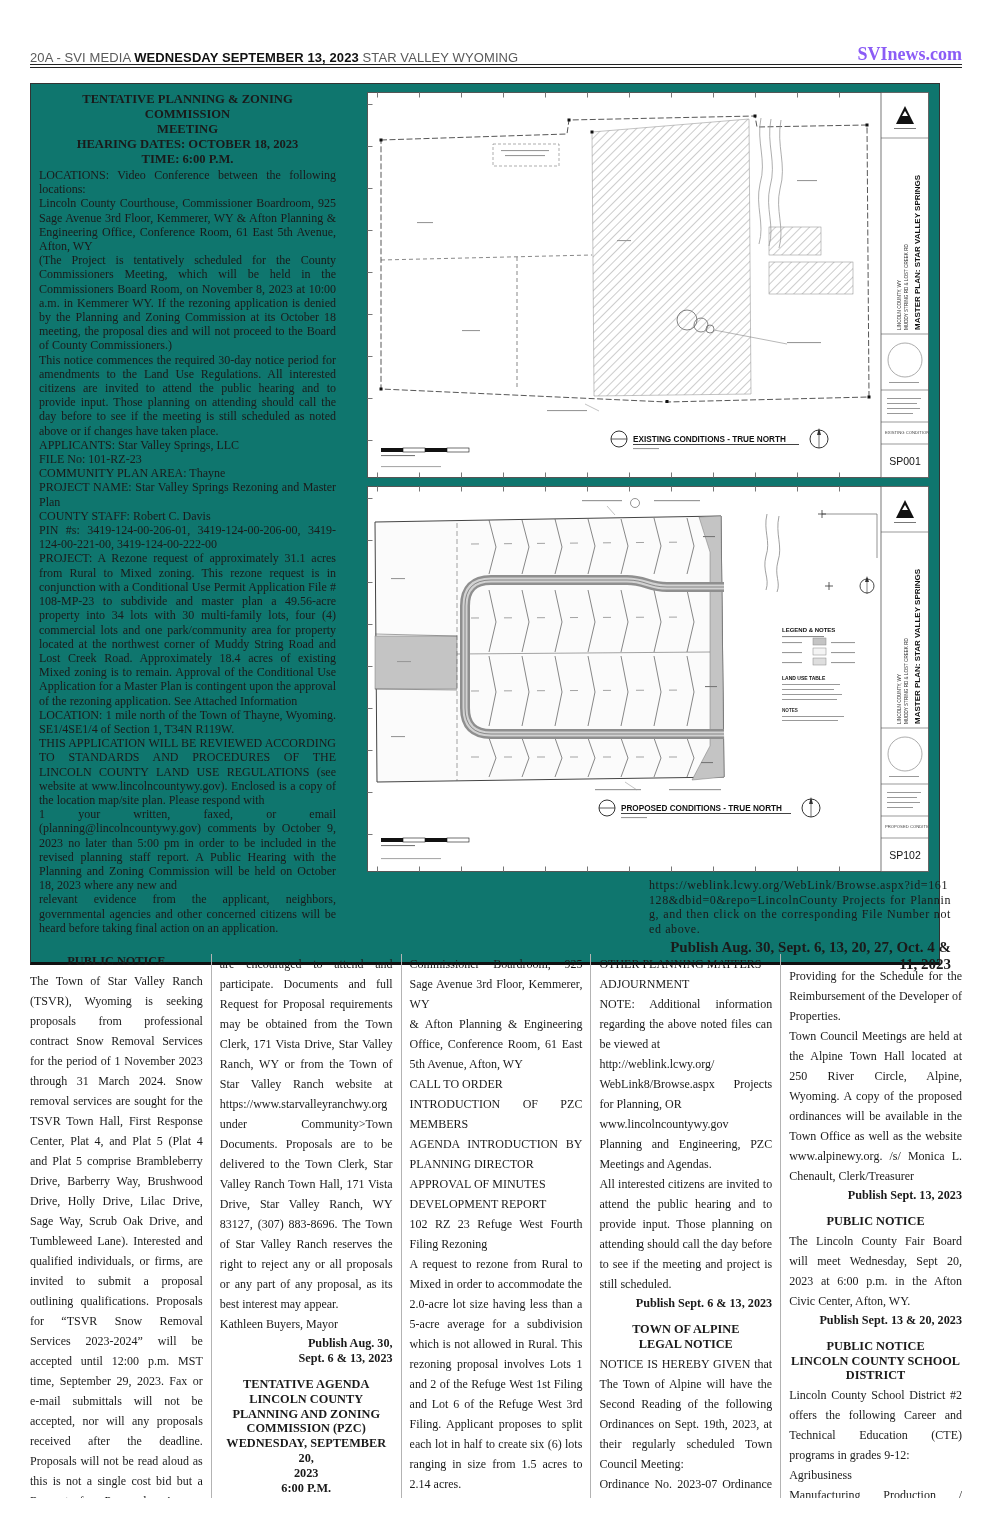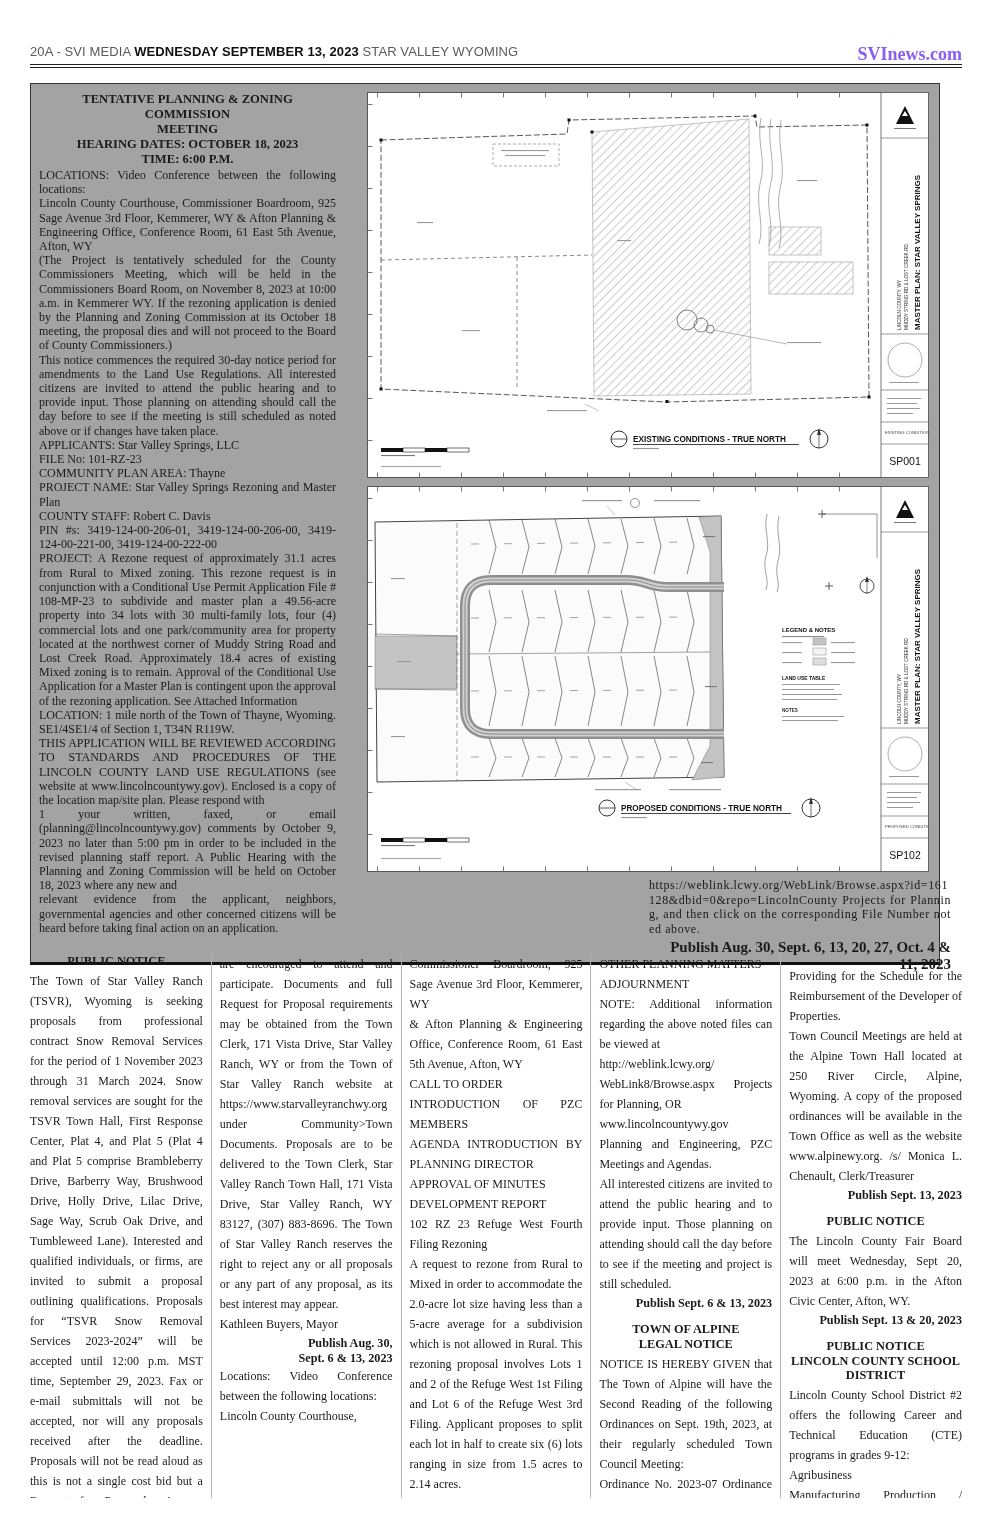--- a/index.html
+++ b/index.html
@@ -2,29 +2,29 @@
 <html><head>
 <meta charset="utf-8">
 <style>
   html,body{margin:0;padding:0;}
   body{
     width:994px;height:1536px;position:relative;background:#ffffff;
     color:#1a1a1a;font-family:"Liberation Serif",serif;overflow:hidden;
   }
   
   .masthead{position:absolute;left:30px;width:932px;top:44px;display:flex;
-    justify-content:space-between;align-items:flex-start;}
+    justify-content:space-between;align-items:flex-end;}
   .mh-left{font-family:"Liberation Sans",sans-serif;font-size:13px;color:#5a5a5a;letter-spacing:0.1px;white-space:nowrap;}
   .mh-left .mh-bold{color:#111;font-weight:bold;}
   .mh-site{font-family:"Liberation Serif",serif;font-weight:bold;font-size:18px;color:#8b5cf6;}
   .rule-double{position:absolute;left:30px;width:932px;top:64px;height:2px;
     border-top:1px solid #222;border-bottom:1px solid #222;}
   
   .notice-box{position:absolute;left:30px;top:83px;width:910px;height:882px;
-    border:1px solid #333;border-bottom:3px solid #111;box-sizing:border-box;background:#a3a3a3;}
+    border:1px solid #333;border-bottom:3px solid #111;box-sizing:border-box;background:#0f766e;}
   .main-col{position:absolute;left:8px;top:8px;width:297px;}
   .main-title{font-size:12.6px;font-weight:bold;text-align:center;line-height:15px;
     white-space:pre-line;margin:0 0 1px 0;}
   .main-body{font-size:12px;line-height:14.2px;text-align:justify;white-space:pre-line;}
   .plan{position:absolute;left:336px;top:8px;width:562px;height:386px;margin:0;background:#fff;}
   .plan2{top:402px;}
   .plan-svg{width:100%;height:100%;display:block;}
   .plan-svg text{font-family:"Liberation Sans",sans-serif;}
   .below-left{position:absolute;left:312px;top:794px;width:292px;
     font-size:12px;line-height:14.6px;text-align:justify;white-space:pre-line;}
@@ -302,20 +302,27 @@
   <div class="ncol">
     <h2 class="nhead first">PUBLIC NOTICE</h2>
     <p class="nbody">The Town of Star Valley Ranch (TSVR), Wyoming is seeking proposals from professional contract Snow Removal Services for the period of 1 November 2023 through 31 March 2024.  Snow removal services are sought for the TSVR Town Hall, First Response Center, Plat 4, and Plat 5 (Plat 4 and Plat 5 comprise Brambleberry Drive, Barberry Way, Brushwood Drive, Holly Drive, Lilac Drive, Sage Way, Scrub Oak Drive, and Tumbleweed Lane).  Interested and qualified individuals, or firms, are invited to submit a proposal outlining qualifications. Proposals for “TSVR Snow Removal Services 2023-2024” will be accepted until 12:00 p.m. MST time, September 29, 2023. Fax or e-mail submittals will not be accepted, nor will any proposals received after the deadline. Proposals will not be read aloud as this is not a single cost bid but a Request for Proposals. A pre-Proposal/pre-Bid meeting will be held at 1:00pm on the 14th day of September 2023 at 171 Vista Drive, Star Valley Ranch, WY.  Qualified individuals or firms</p>
   </div>
 
   <div class="ncol">
     <p class="nbody">are encouraged to attend and participate.  Documents and full Request for Proposal requirements may be obtained from the Town Clerk, 171 Vista Drive, Star Valley Ranch, WY or from the Town of Star Valley Ranch website at https://www.starvalleyranchwy.org under Community&gt;Town Documents. Proposals are to be delivered to the Town Clerk, Star Valley Ranch Town Hall, 171 Vista Drive, Star Valley Ranch, WY 83127, (307) 883-8696.  The Town of Star Valley Ranch reserves the right to reject any or all proposals or any part of any proposal, as its best interest may appear.
 Kathleen Buyers, Mayor</p>
     <p class="npub">Publish Aug. 30,
 Sept. 6 &amp; 13, 2023</p>
+    <h2 class="nhead">TENTATIVE AGENDA
+LINCOLN COUNTY
+PLANNING AND ZONING
+COMMISSION (PZC)
+WEDNESDAY, SEPTEMBER 20,
+2023
+6:00 P.M.</h2>
     <p class="nbody">Locations:  Video  Conference between the following locations:
 Lincoln County Courthouse,</p>
   </div>
 
   <div class="ncol">
     <p class="nbody">Commissioner Boardroom, 925 Sage Avenue 3rd Floor, Kemmerer, WY
 &amp; Afton Planning &amp; Engineering Office, Conference Room, 61 East 5th Avenue, Afton, WY
 CALL TO ORDER
 INTRODUCTION OF PZC MEMBERS
 AGENDA INTRODUCTION BY PLANNING DIRECTOR

